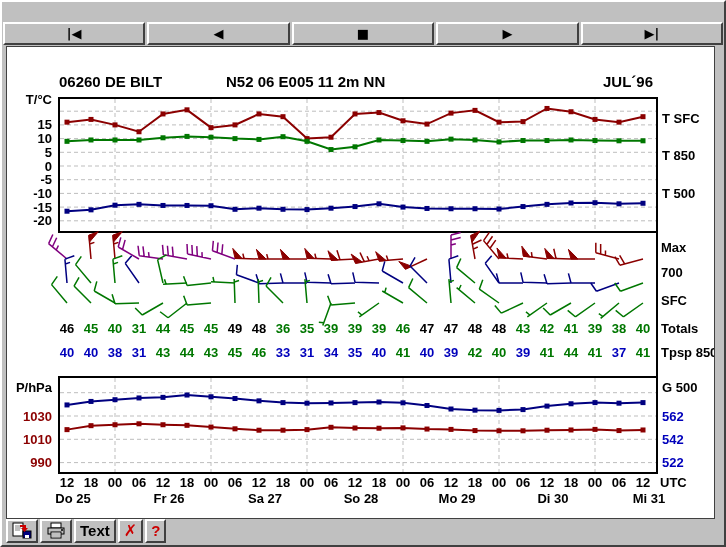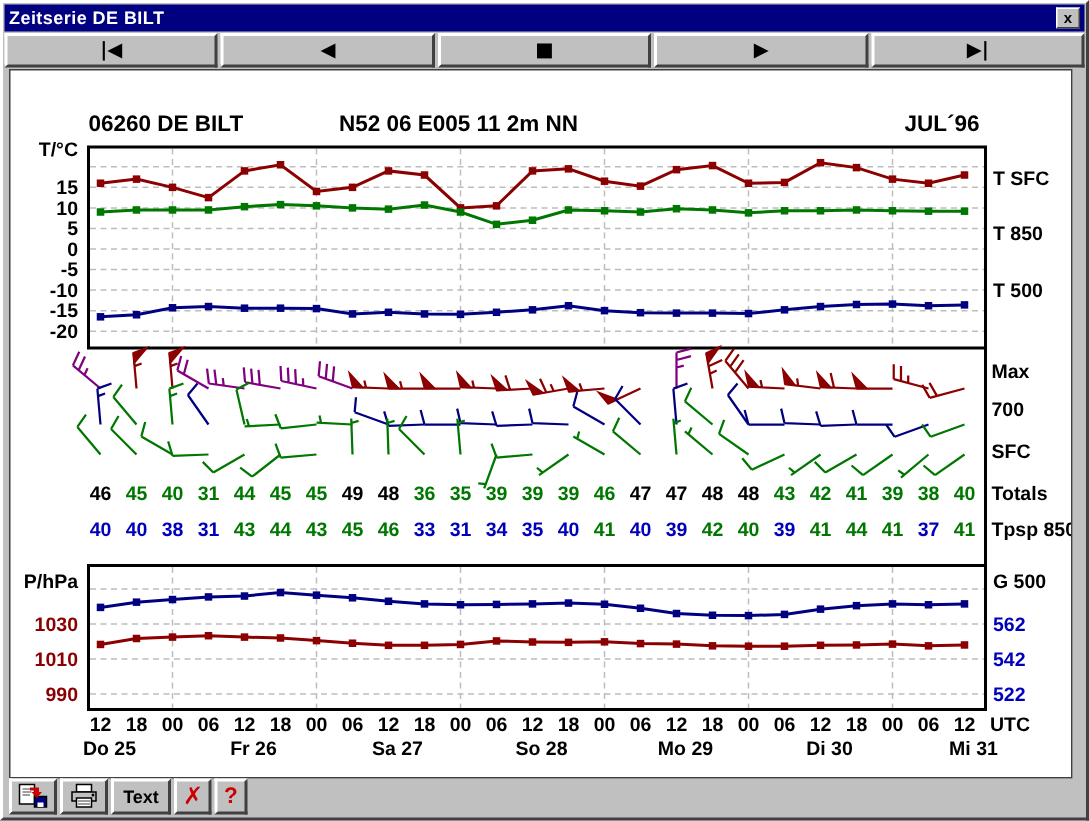--- a/index.html
+++ b/index.html
@@ -19,33 +19,29 @@
   .client { position:absolute; left:4px; top:44px; width:709px; height:473px; background:#fff;
             border:1px solid #404040; box-sizing:border-box; }
   .client svg { display:block; }
   text { font-family:"Liberation Sans",sans-serif; }
   .hdr  { font-size:15px; font-weight:bold; fill:#000; }
   .lbl  { font-size:13px; font-weight:bold; fill:#000; }
   .bottom-toolbar { position:absolute; left:4px; bottom:1px; height:27px; display:flex; align-items:center; gap:2px; }
   .tool-btn { height:24px; background:#c0c0c0; border:2px solid; border-color:#fff #404040 #404040 #fff;
               display:flex; align-items:center; justify-content:center; padding:0 4px; cursor:default;
               font-family:"Liberation Sans",sans-serif; }
-  .text-btn { font-size:12px; font-weight:bold; color:#000; min-width:40px; }
+  .text-btn { font-size:15px; font-weight:bold; color:#000; min-width:40px; }
   .red-x { color:#cc0000; font-size:16px; font-weight:bold; line-height:1; font-family:"DejaVu Sans",sans-serif; }
   .red-q { color:#cc0000; font-size:15px; font-weight:bold; line-height:1; }
 </style>
 </head>
 <body>
 
 <div class="window">
 
-  <div class="titlebar">
-    <span class="title">Zeitserie DE BILT</span>
-    <button class="close-btn">x</button>
-  </div>
 
   <div class="media-toolbar">
     <button class="media-btn">|◀</button>
     <button class="media-btn">◀</button>
     <button class="media-btn">■</button>
     <button class="media-btn">▶</button>
     <button class="media-btn">▶|</button>
   </div>
 
   <div class="client">

